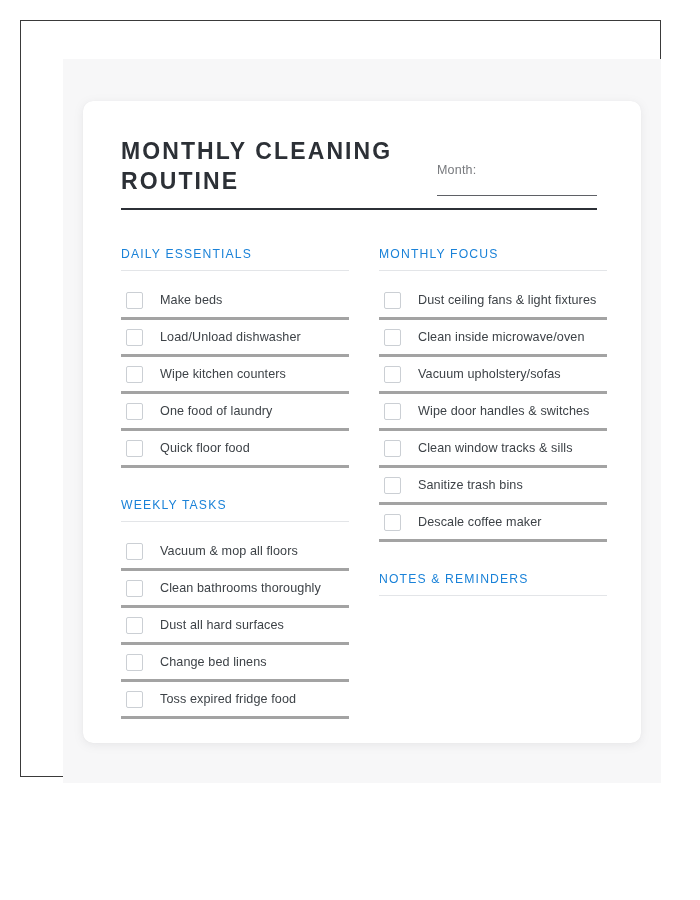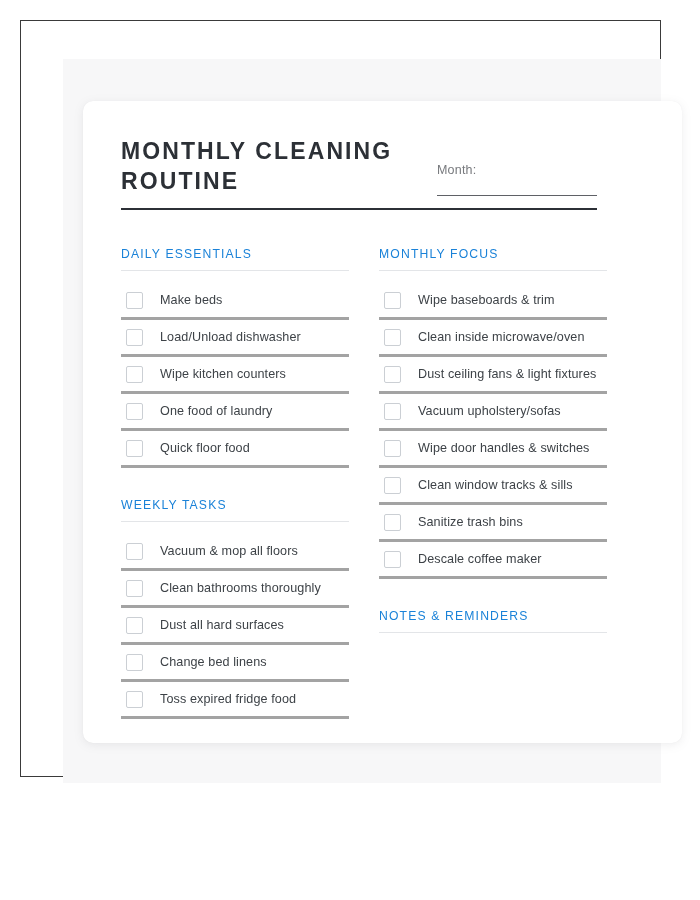--- a/index.html
+++ b/index.html
@@ -40,21 +40,20 @@
   
   .sheet {
     position: absolute;
     left: 62px;
     top: 80px;
     width: 558px;
     height: 642px;
     background: #ffffff;
     border-radius: 10px;
     box-shadow: 0 2px 10px rgba(120,120,130,0.13), 0 0 1px rgba(120,120,130,0.10);
-    padding-left: 41px;
   }
 
   
   .header {
     position: absolute;
     left: 38px;
     top: 36px;
     width: 476px;
   }
   .header-row {
@@ -249,29 +248,25 @@
       </div>
 
       <div class="column">
 
         <div class="section">
           <h2 class="section-title">MONTHLY FOCUS</h2>
           <div class="section-rule"></div>
           <ul class="check-list">
             <li class="check-item">
               <span class="checkbox"></span>
-              <span class="check-label">Wipe baseboards &amp; trim</span>
+              <span class="check-label">Dust ceiling fans &amp; light fixtures</span>
             </li>
             <li class="check-item">
               <span class="checkbox"></span>
               <span class="check-label">Clean inside microwave/oven</span>
-            </li>
-            <li class="check-item">
-              <span class="checkbox"></span>
-              <span class="check-label">Dust ceiling fans &amp; light fixtures</span>
             </li>
             <li class="check-item">
               <span class="checkbox"></span>
               <span class="check-label">Vacuum upholstery/sofas</span>
             </li>
             <li class="check-item">
               <span class="checkbox"></span>
               <span class="check-label">Wipe door handles &amp; switches</span>
             </li>
             <li class="check-item">

